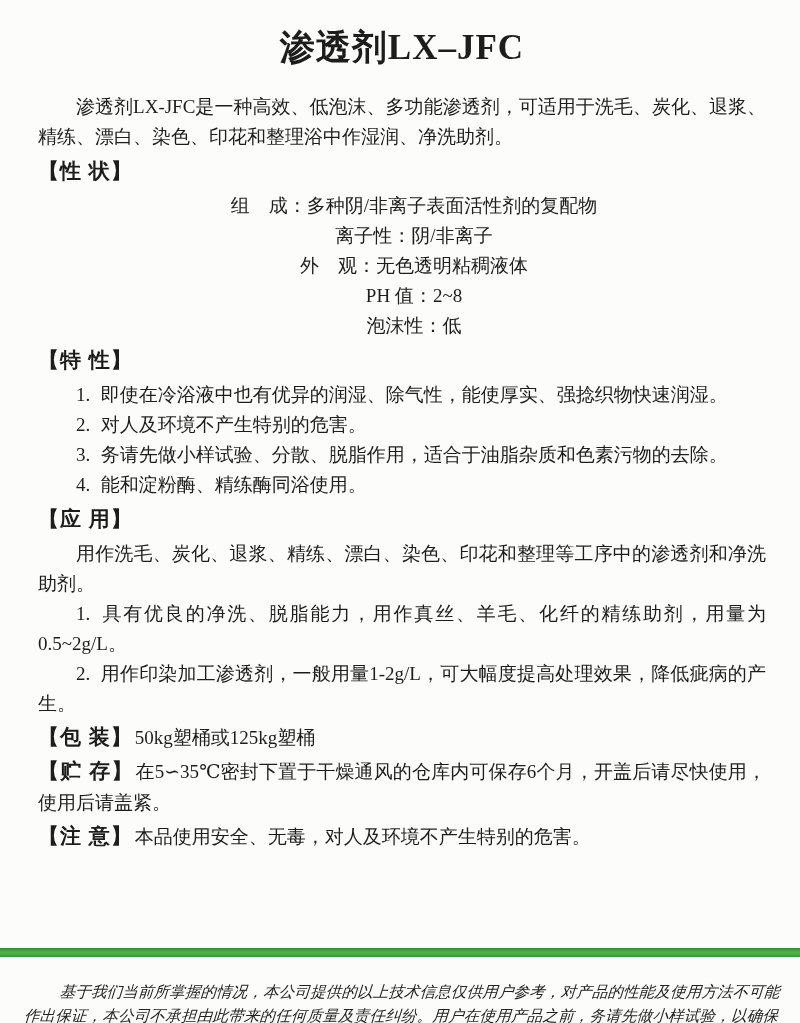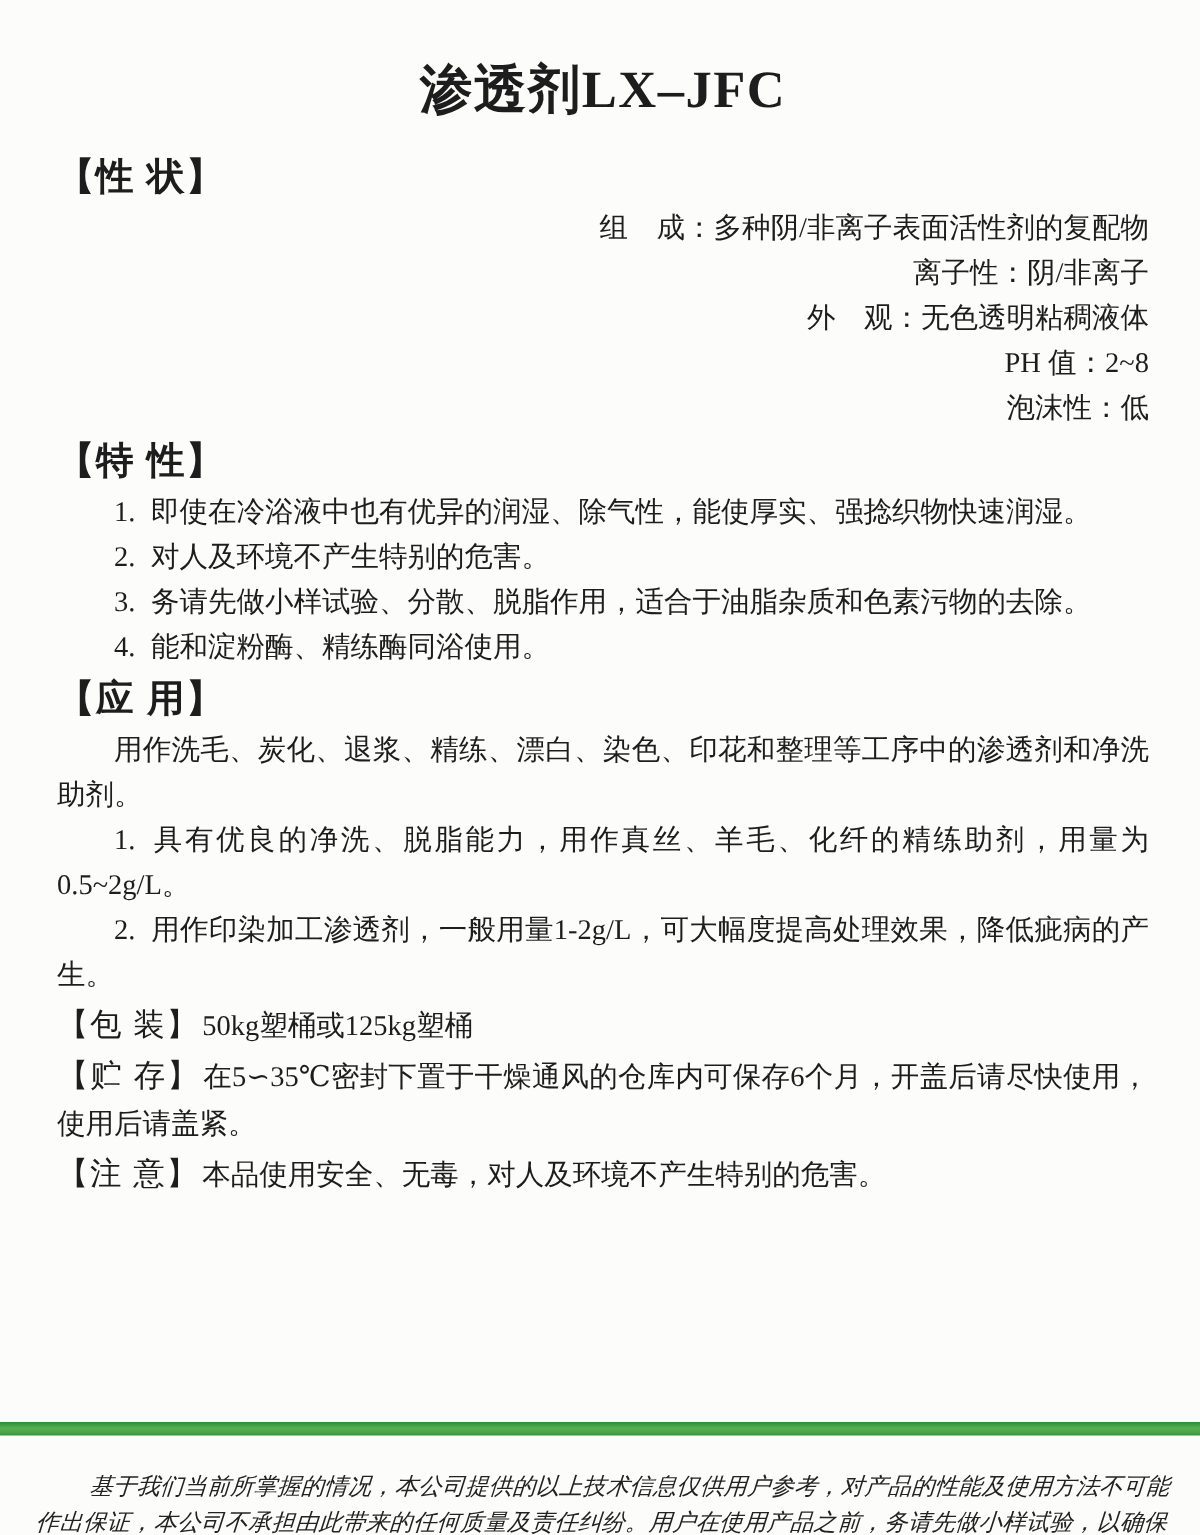--- a/index.html
+++ b/index.html
@@ -7,54 +7,54 @@
     width: 800px;
     height: 1023px;
     position: relative;
     background: #fcfcfb;
     color: #1d1d1d;
     font-family: "Liberation Serif", "DejaVu Serif", serif;
     font-size: 19px;
     line-height: 30px;
     overflow: hidden;
   }
-  .doc { padding: 32px 34px 0 38px; }
+  .doc { padding: 20px 34px 0 38px; }
 
   .title {
     font-size: 35px;
     line-height: 44px;
     font-weight: bold;
     text-align: center;
     margin: 6px 0 22px 0;
     letter-spacing: 1px;
   }
 
   .para { margin: 0; text-align: justify; }
   .indent { text-indent: 2em; }
 
   .sec-head {
     font-family: "Liberation Sans", "DejaVu Sans", sans-serif;
     font-weight: bold;
-    font-size: 25px;
+    font-size: 21px;
     line-height: 28px;
     margin: 5px 0 6px 0;
     letter-spacing: 1px;
   }
 
   .props { margin: 2px 0 2px 24px; }
-  .prop-row { line-height: 30px; text-align: right; }
+  .prop-row { line-height: 30px; text-align: center; }
   .prop-label { white-space: pre; }
 
   .item { text-indent: 2em; }
   .item .num { margin-right: 0.55em; }
 
   .inline-sec { margin: 2px 0; text-align: justify; line-height: 31px; }
   .inline-head {
     font-family: "Liberation Sans", "DejaVu Sans", sans-serif;
-    font-weight: normal;
+    font-weight: bold;
     font-size: 21px;
     letter-spacing: 1px;
     margin-right: 2px;
   }
 
   .footer {
     position: absolute;
     left: 0; right: 0; bottom: 0;
     height: 75px;
   }
@@ -76,20 +76,21 @@
     transform: skewX(-4deg);
   }
 </style>
 </head>
 <body>
 
 <div class="doc">
 
   <div class="title">渗透剂LX–JFC</div>
 
+  <p class="para indent">渗透剂LX-JFC是一种高效、低泡沫、多功能渗透剂，可适用于洗毛、炭化、退浆、精练、漂白、染色、印花和整理浴中作湿润、净洗助剂。</p>
 
   <div class="sec-head">【性 状】</div>
   <div class="props">
     <div class="prop-row">
       <span class="prop-label">组　成：</span><span>多种阴/非离子表面活性剂的复配物</span>
     </div>
     <div class="prop-row">
       <span class="prop-label">离子性：</span><span>阴/非离子</span>
     </div>
     <div class="prop-row">

